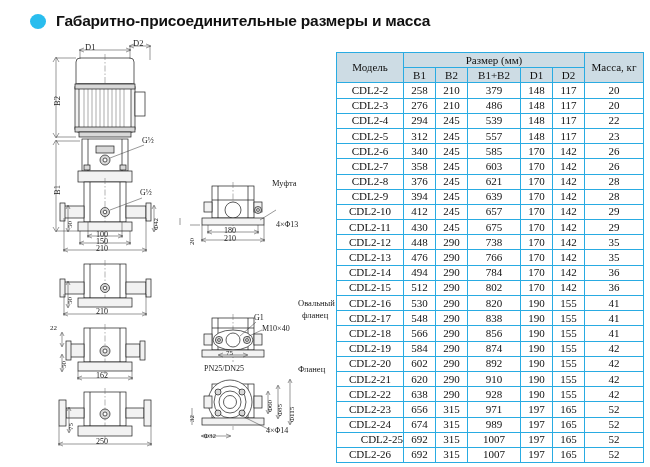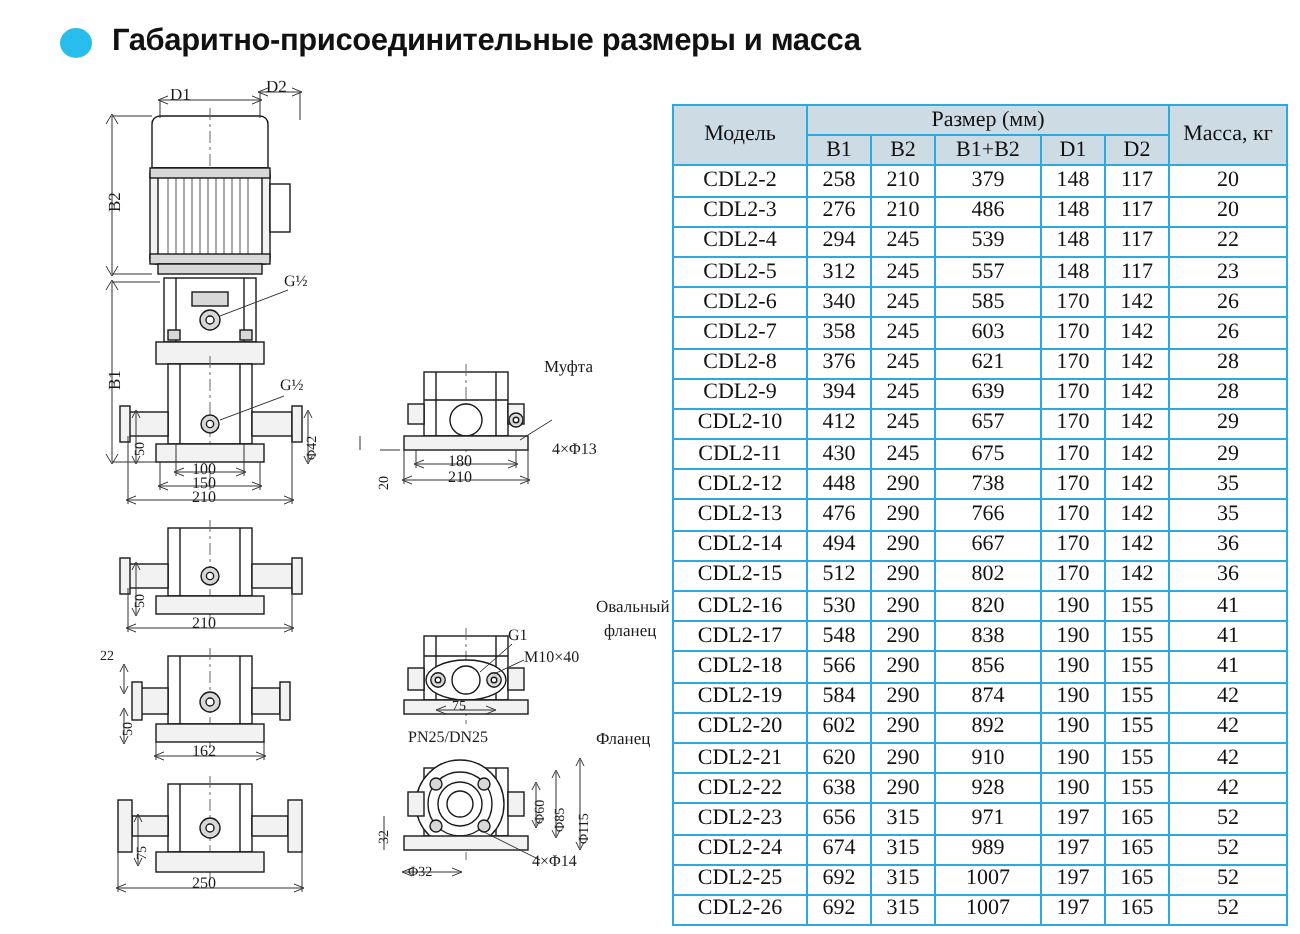--- a/index.html
+++ b/index.html
@@ -544,21 +544,21 @@
             <td style="border-color: rgb(41, 171, 226);">290</td>
             <td style="border-color: rgb(41, 171, 226);">766</td>
             <td style="border-color: rgb(41, 171, 226);">170</td>
             <td style="border-color: rgb(41, 171, 226);">142</td>
             <td style="border-color: rgb(41, 171, 226);">35</td>
           </tr>
           <tr>
             <td class="model" style="border-color: rgb(41, 171, 226);">CDL2-14</td>
             <td style="border-color: rgb(41, 171, 226);">494</td>
             <td style="border-color: rgb(41, 171, 226);">290</td>
-            <td style="border-color: rgb(41, 171, 226);">667</td>
+            <td style="border-color: rgb(41, 171, 226);">784</td>
             <td style="border-color: rgb(41, 171, 226);">170</td>
             <td style="border-color: rgb(41, 171, 226);">142</td>
             <td style="border-color: rgb(41, 171, 226);">36</td>
           </tr>
           <tr>
             <td class="model" style="border-color: rgb(41, 171, 226);">CDL2-15</td>
             <td style="border-color: rgb(41, 171, 226);">512</td>
             <td style="border-color: rgb(41, 171, 226);">290</td>
             <td style="border-color: rgb(41, 171, 226);">802</td>
             <td style="border-color: rgb(41, 171, 226);">170</td>
@@ -640,21 +640,21 @@
           <tr>
             <td class="model" style="border-color: rgb(41, 171, 226);">CDL2-24</td>
             <td style="border-color: rgb(41, 171, 226);">674</td>
             <td style="border-color: rgb(41, 171, 226);">315</td>
             <td style="border-color: rgb(41, 171, 226);">989</td>
             <td style="border-color: rgb(41, 171, 226);">197</td>
             <td style="border-color: rgb(41, 171, 226);">165</td>
             <td style="border-color: rgb(41, 171, 226);">52</td>
           </tr>
           <tr>
-            <td class="model" style="border-color: rgb(41, 171, 226);">CDL2-25</td>
+            <td class="model" style="border-color: rgb(41, 171, 226); text-align: right;">CDL2-25</td>
             <td style="border-color: rgb(41, 171, 226);">692</td>
             <td style="border-color: rgb(41, 171, 226);">315</td>
             <td style="border-color: rgb(41, 171, 226);">1007</td>
             <td style="border-color: rgb(41, 171, 226);">197</td>
             <td style="border-color: rgb(41, 171, 226);">165</td>
             <td style="border-color: rgb(41, 171, 226);">52</td>
           </tr>
           <tr>
             <td class="model" style="border-color: rgb(41, 171, 226);">CDL2-26</td>
             <td style="border-color: rgb(41, 171, 226);">692</td>

